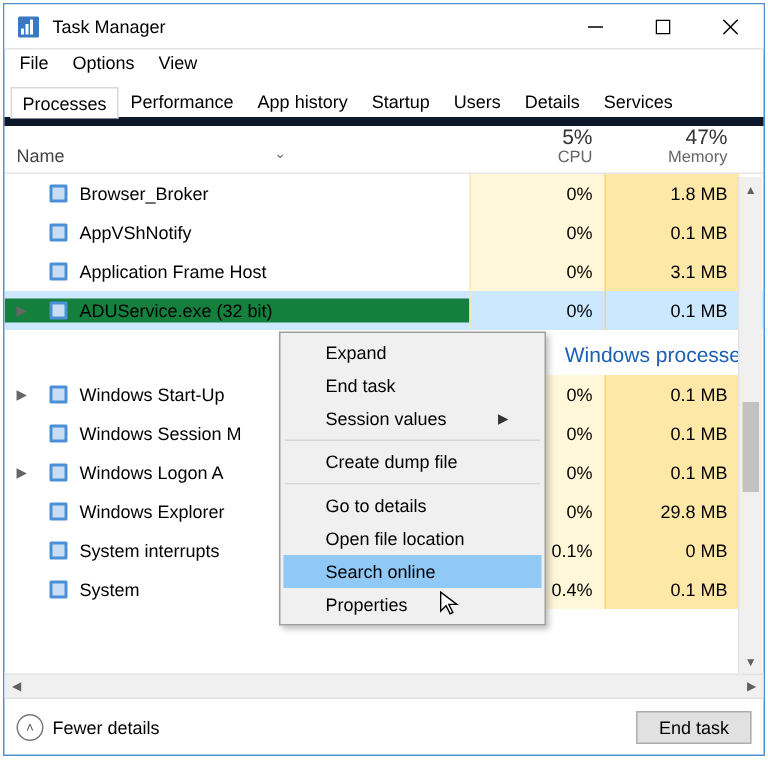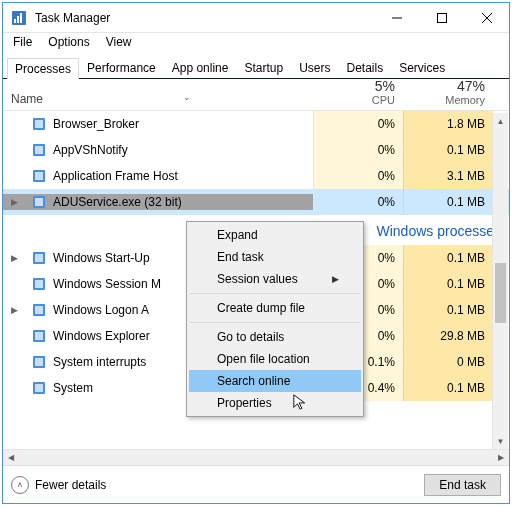--- a/index.html
+++ b/index.html
@@ -12,40 +12,40 @@
 .titlebar .app-icon { width: 16px; height: 16px; margin: 0 8px; }
 .titlebar .title { font-size: 12px; color: #000; flex: 1; }
 .titlebar .win-btn { width: 45px; height: 29px; display: flex; align-items: center; justify-content: center; color: #000; font-size: 10px; }
 .titlebar .win-btn svg { width: 10px; height: 10px; }
 
 
 .menubar { height: 20px; display: flex; padding: 0 2px; font-size: 12px; }
 .menubar .menu-item { padding: 2px 8px; cursor: default; }
 
 
-.tabs-row { display: flex; align-items: flex-end; border-bottom: 1px solid #0f172a; padding: 4px 4px 0 4px; gap: 0; font-size: 12px; }
+.tabs-row { display: flex; align-items: flex-end; border-bottom: 6px solid #0f172a; padding: 4px 4px 0 4px; gap: 0; font-size: 12px; }
 .tab { padding: 3px 7px; border: 1px solid transparent; border-bottom: none; background: #fff; cursor: default; }
 .tab.active { border-color: #d9d9d9; background: #fff; position: relative; top: 1px; }
 
 
 .table-wrap { flex: 1; overflow: hidden; position: relative; }
 .col-header { display: flex; align-items: flex-end; height: 32px; border-bottom: 1px solid #e5e5e5; font-size: 12px; color: #444; }
 .col-header .col-name { flex: 1; padding: 0 8px 4px 8px; display: flex; align-items: flex-start; }
 .col-header .col-cpu, .col-header .col-mem { width: 90px; text-align: right; padding: 0 8px 4px 0; display:flex; flex-direction:column; align-items:flex-end; justify-content:flex-end;}
 .col-header .pct { font-size: 14px; color: #333; }
 .col-header .lbl { font-size: 11px; color: #666; }
 .col-header .caret { margin-left: 140px; font-size: 9px; color: #666; }
 
 .rows { overflow-y: hidden; }
 .row { display: flex; align-items: center; height: 26px; font-size: 12px; }
 .row .cell-name { flex: 1; display: flex; align-items: center; padding-left: 28px; gap: 6px; white-space: nowrap; overflow: hidden; }
 .row .cell-cpu { width: 90px; text-align: right; padding-right: 8px; background: #fff7d8; height: 100%; display:flex; align-items:center; justify-content:flex-end; border-left:1px solid #f0e8c0;}
 .row .cell-mem { width: 90px; text-align: right; padding-right: 8px; background: #fde8a7; height: 100%; display:flex; align-items:center; justify-content:flex-end; border-left:1px solid #f0d880;}
 .row.selected { background: #cce8ff; }
-.row.selected .cell-name { background: #a3a3a3; }
+.row.selected .cell-name { background: #15803d; }
 .row.selected .cell-cpu, .row.selected .cell-mem { background: #cce8ff; }
 .row .expand { position:absolute; left:8px; color:#666; font-size:9px;}
 .row { position:relative; }
 
 .group-header { font-size: 14px; color: #1a5fb4; padding: 8px 8px 6px 8px; text-align: right; }
 
 .proc-icon { width: 16px; height: 16px; display:inline-block; }
 .proc-icon svg { width:16px; height:16px; }
 
 
@@ -111,21 +111,21 @@
 
   <div class="menubar">
     <span class="menu-item">File</span>
     <span class="menu-item">Options</span>
     <span class="menu-item">View</span>
   </div>
 
   <div class="tabs-row">
     <div class="tab active">Processes</div>
     <div class="tab">Performance</div>
-    <div class="tab">App online</div>
+    <div class="tab">App history</div>
     <div class="tab">Startup</div>
     <div class="tab">Users</div>
     <div class="tab">Details</div>
     <div class="tab">Services</div>
   </div>
 
   <div class="table-wrap">
     <div class="col-header">
       <div class="col-name">
         <span>Name</span>

